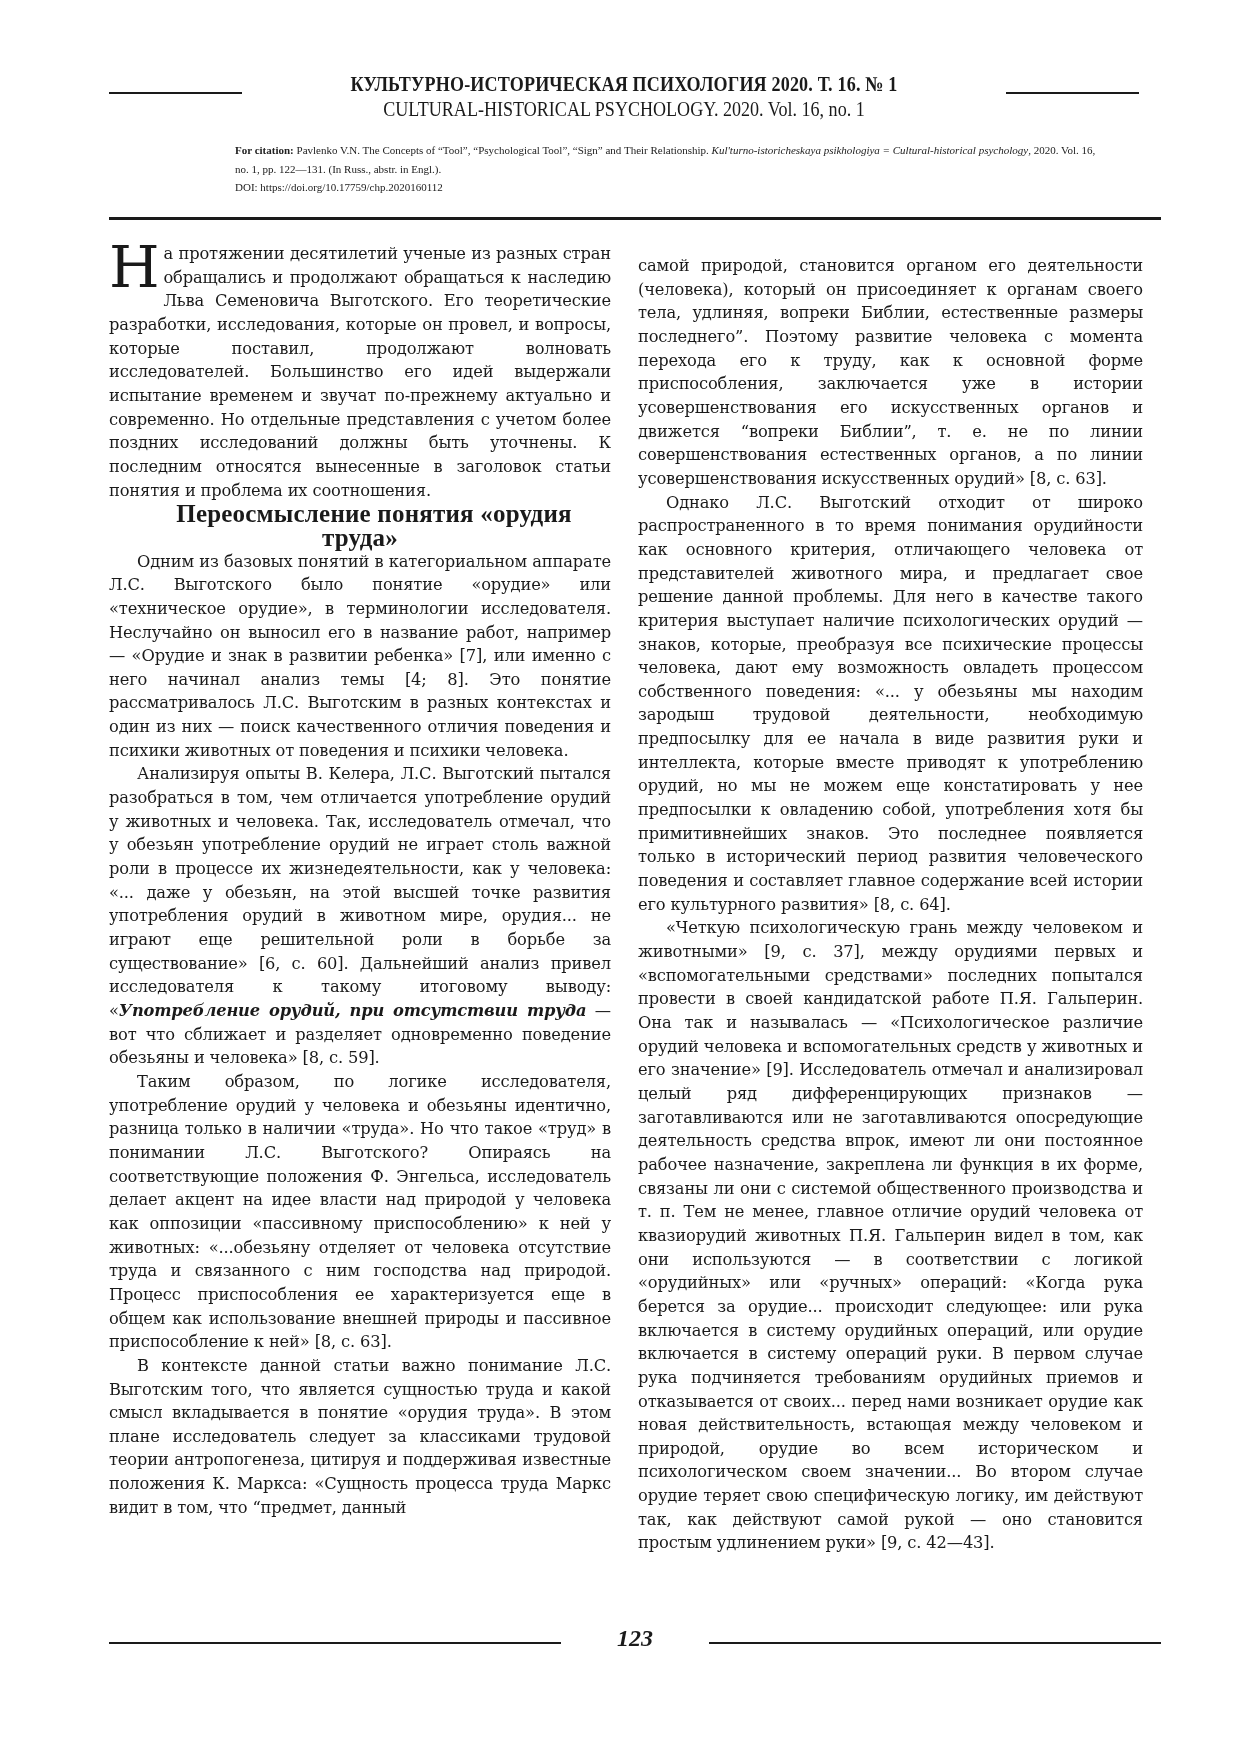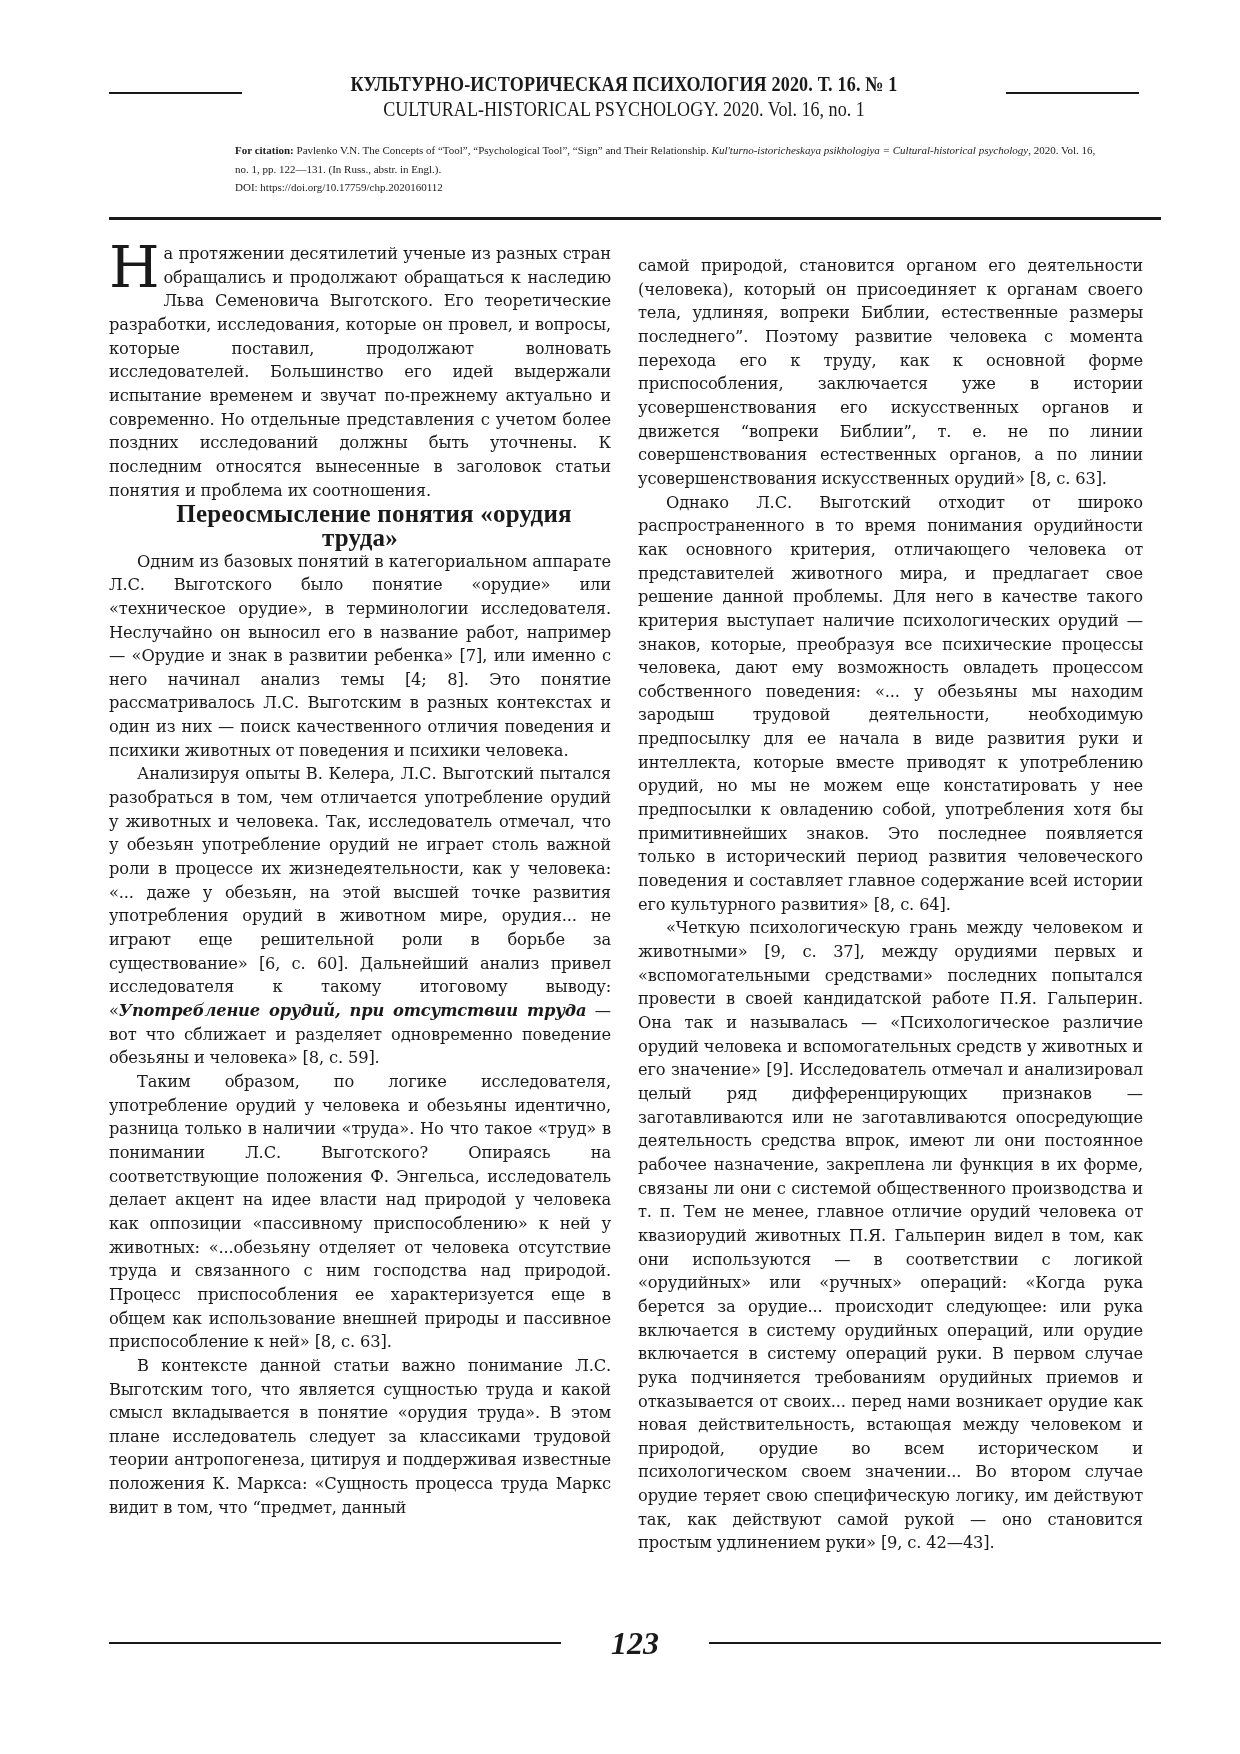--- a/index.html
+++ b/index.html
@@ -60,21 +60,21 @@
       text-align: center; margin: 48px 0 34px 0; text-indent: 0; letter-spacing: 0.2px;
     }
 
     
     .footer { position: absolute; top: 1625px; left: 93px; width: 1052px; height: 40px; }
     .foot-rule { position: absolute; top: 17px; height: 2px; background: #1a1a1a; }
     .foot-rule.left { left: 0; width: 452px; }
     .foot-rule.right { right: 0; width: 452px; }
     .page-number {
       position: absolute; left: 0; right: 0; top: 0; text-align: center;
-      font-family: "Liberation Serif", serif; font-weight: bold; font-style: italic; font-size: 32px;
+      font-family: "Liberation Serif", serif; font-weight: bold; font-style: italic; font-size: 24px;
     }
   </style>
 </head>
 <body>
 
 <div class="page">
 
   <div class="running-header">
     <div class="hdr-rule left"></div>
     <div class="hdr-ru">КУЛЬТУРНО-ИСТОРИЧЕСКАЯ ПСИХОЛОГИЯ 2020. Т. 16. № 1</div>

